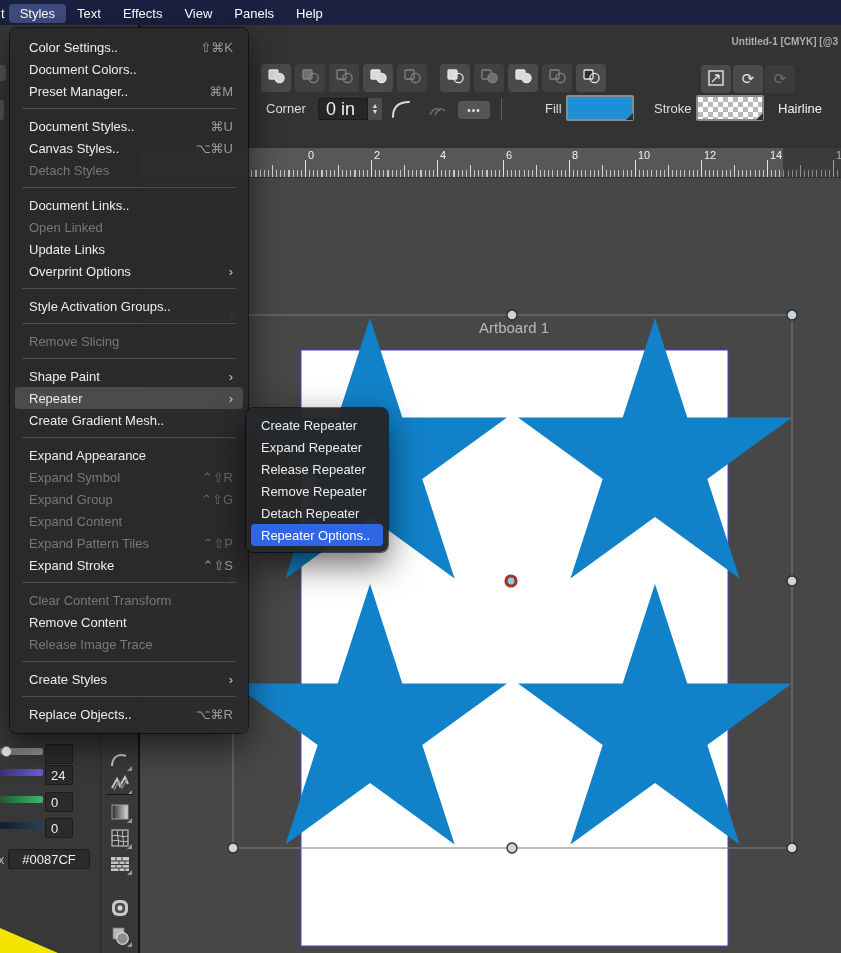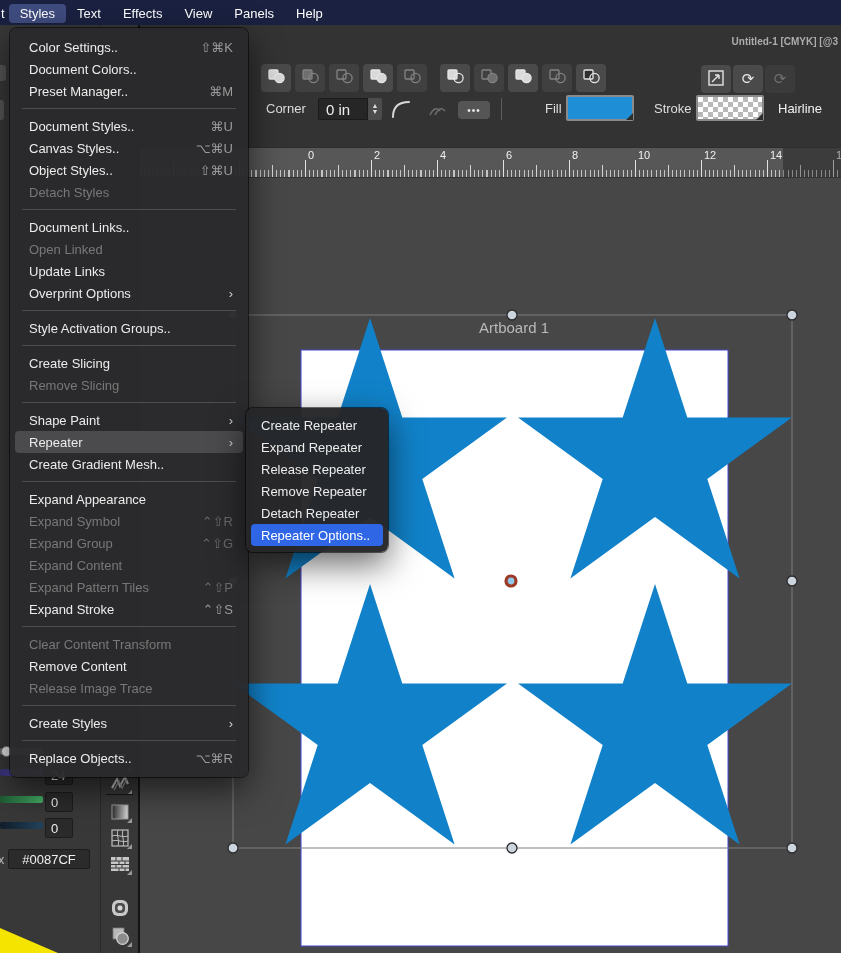--- a/index.html
+++ b/index.html
@@ -38,21 +38,21 @@
   .doc-title{position:absolute;top:11px;right:3px;color:#ADADAD;font-size:10px;font-weight:bold;white-space:nowrap;}
   .tb-btn{position:absolute;top:39px;width:30px;height:28px;background:#4A4A4A;border-radius:4px;
     display:flex;align-items:center;justify-content:center;}
   .tb-btn.dim{background:#404040;}
   .tb-btn svg{width:20px;height:18px;}
   .rt-btn{position:absolute;top:40px;width:30px;height:28px;background:#4A4A4A;border-radius:4px;
     display:flex;align-items:center;justify-content:center;color:#e8e8e8;font-size:15px;}
   .rt-btn.dim{background:#3b3b3b;color:#6f6f6f;}
   .row2-label{position:absolute;top:76px;color:#dedede;font-size:13px;}
   .corner-input{position:absolute;left:178px;top:73px;width:50px;height:22px;background:#262626;border:1px solid #1b1b1b;
-    color:#efefef;font-size:15px;display:flex;align-items:center;padding-left:7px;border-radius:2px 0 0 2px;}
+    color:#efefef;font-size:18px;display:flex;align-items:center;padding-left:7px;border-radius:2px 0 0 2px;}
   .stepper{position:absolute;left:228px;top:73px;width:14px;height:22px;background:#4c4c4c;border-radius:0 2px 2px 0;
     display:flex;flex-direction:column;align-items:center;justify-content:center;color:#ddd;font-size:7px;line-height:6px;}
   .icon-plain{position:absolute;top:72px;width:26px;height:24px;display:flex;align-items:center;justify-content:center;}
   .ellipsis-btn{position:absolute;left:318px;top:76px;width:32px;height:18px;background:#555;border-radius:4px;
     color:#e9e9e9;font-size:10px;display:flex;align-items:center;justify-content:center;letter-spacing:1px;}
   .vsep{position:absolute;left:361px;top:73px;width:1px;height:22px;background:#5d5d5d;}
   .swatch{position:absolute;top:70px;width:68px;height:26px;border:2px solid #8a8a8a;border-radius:2px;}
   .swatch:after{content:"";position:absolute;right:-1px;bottom:-1px;border-left:7px solid transparent;border-bottom:7px solid #2e2e2e;}
   .checker{background-image:
       linear-gradient(45deg,#b9b9b9 25%,transparent 25%,transparent 75%,#b9b9b9 75%),
@@ -337,24 +337,20 @@
       </div>
       <div class="m-sep"></div>
       <div class="m-item">
         <span class="lbl">Document Styles..</span>
         <span class="rgt">⌘U</span>
       </div>
       <div class="m-item">
         <span class="lbl">Canvas Styles..</span>
         <span class="rgt">⌥⌘U</span>
       </div>
-      <div class="m-item">
-        <span class="lbl">Object Styles..</span>
-        <span class="rgt">⇧⌘U</span>
-      </div>
       <div class="m-item disabled">
         <span class="lbl">Detach Styles</span>
       </div>
       <div class="m-sep"></div>
       <div class="m-item">
         <span class="lbl">Document Links..</span>
       </div>
       <div class="m-item disabled">
         <span class="lbl">Open Linked</span>
       </div>
@@ -363,23 +359,20 @@
       </div>
       <div class="m-item">
         <span class="lbl">Overprint Options</span>
         <span class="chev">›</span>
       </div>
       <div class="m-sep"></div>
       <div class="m-item">
         <span class="lbl">Style Activation Groups..</span>
       </div>
       <div class="m-sep"></div>
-      <div class="m-item">
-        <span class="lbl">Create Slicing</span>
-      </div>
       <div class="m-item disabled">
         <span class="lbl">Remove Slicing</span>
       </div>
       <div class="m-sep"></div>
       <div class="m-item">
         <span class="lbl">Shape Paint</span>
         <span class="chev">›</span>
       </div>
       <div class="m-item hl-gray">
         <span class="lbl">Repeater</span>

